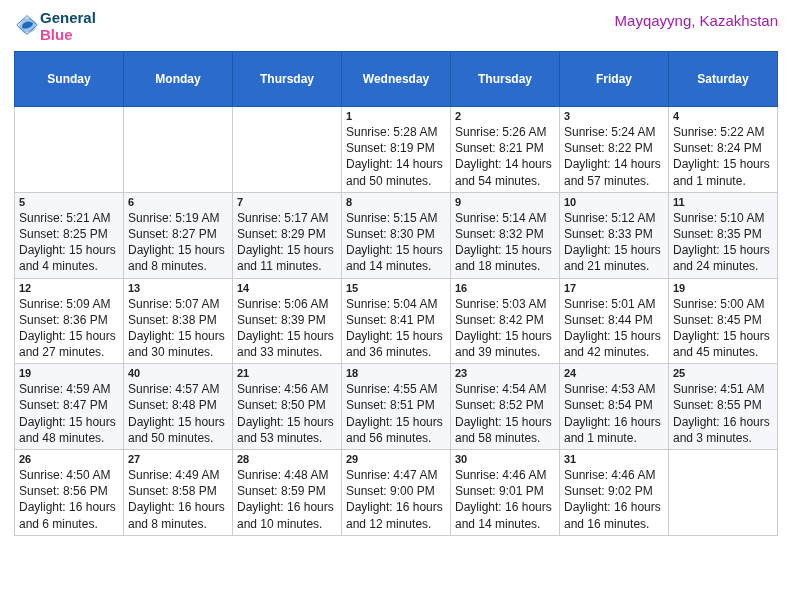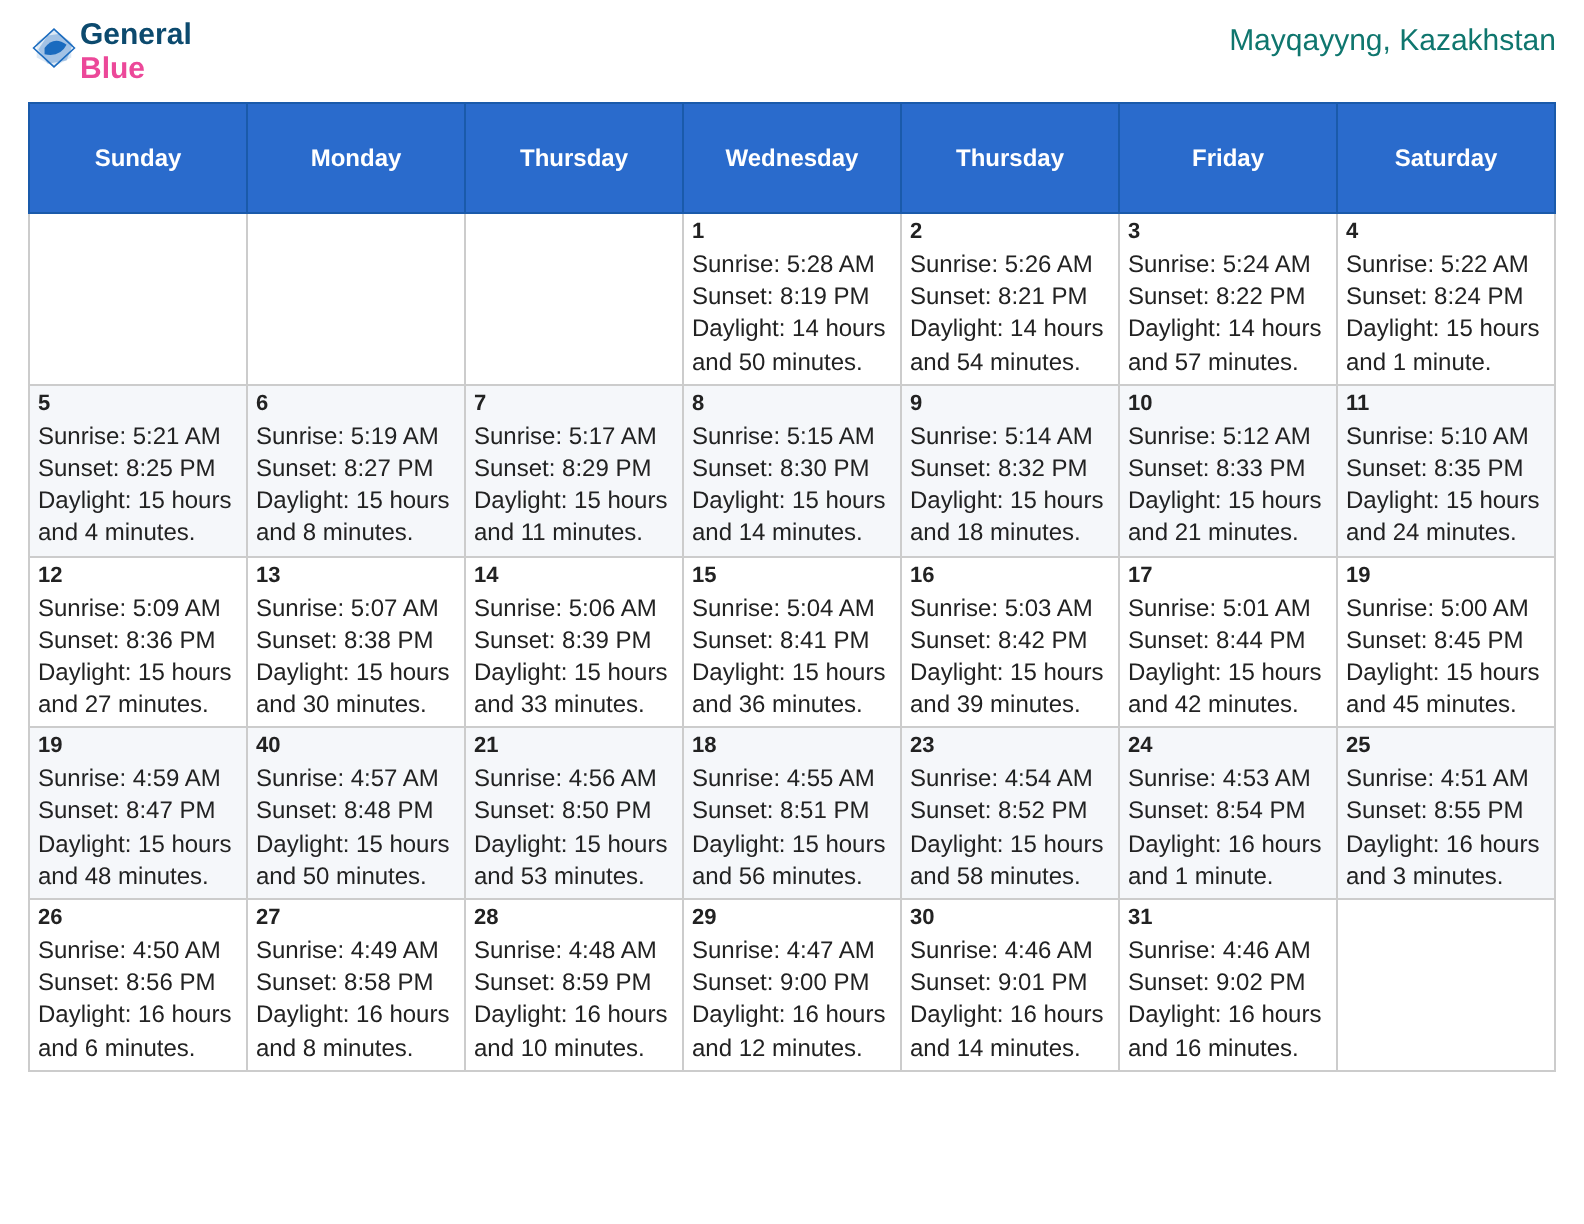--- a/index.html
+++ b/index.html
@@ -43,21 +43,21 @@
       text-align: right;
     }
     .title-month {
       font-size: 32px;
       font-weight: bold;
       color: #222;
       line-height: 1.1;
     }
     .title-location {
       font-size: 15px;
-      color: #0f766e;
+      color: #a21caf;
       margin-top: 2px;
     }
     .calendar {
       width: 100%;
       border-collapse: collapse;
     }
     .calendar th {
       background: #2a6bcc;
       color: #fff;
       font-size: 12px;

